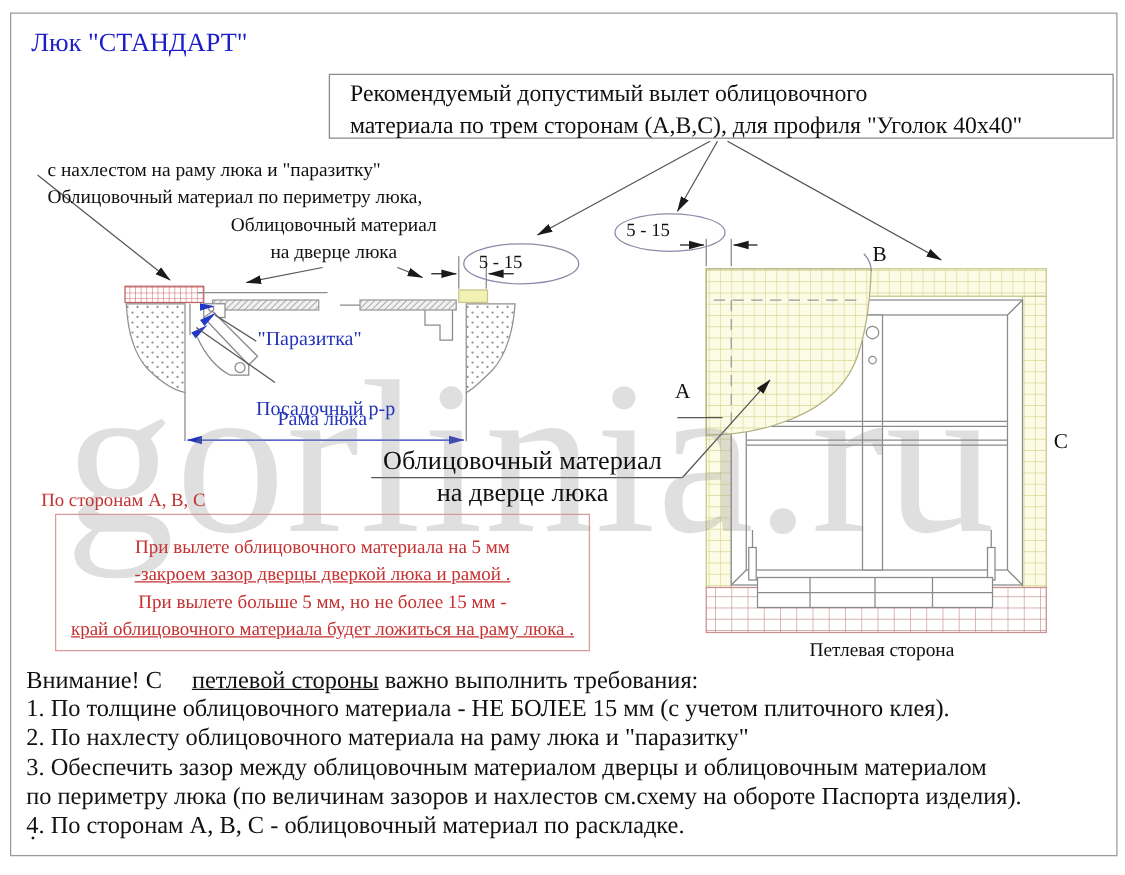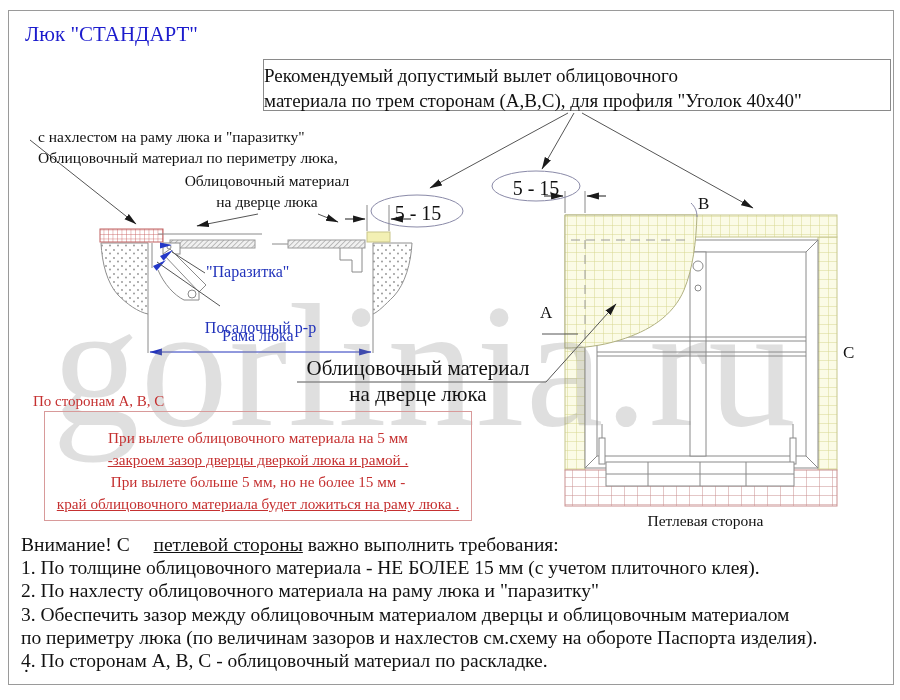--- a/index.html
+++ b/index.html
@@ -2,29 +2,29 @@
 <html><head>
 <meta charset="utf-8">
 <style>
   html,body{margin:0;padding:0;background:#fff;}
   #page{position:relative;width:900px;height:700px;background:#fff;overflow:hidden;
         font-family:"Liberation Serif","DejaVu Serif",serif;color:#111;}
   .abs{position:absolute;}
   #border-frame{left:8px;top:10px;width:884px;height:673px;border:1px solid #9a9a9a;z-index:0;}
   #title{left:25px;top:22px;font-size:21px;color:#1c1ccd;z-index:6;}
   #recommendation-box{left:263px;top:59px;width:628px;height:52px;border:1px solid #8a8a8a;
-        background:#fff;z-index:6;font-size:19px;line-height:25px;padding-top:3px;
+        background:#fff;z-index:6;font-size:19px;line-height:25px;padding-top:3px;padding-left:16px;
         box-sizing:border-box;}
   #svg-layer{left:0;top:0;z-index:1;}
   #watermark{left:52px;top:266px;font-size:175px;color:rgba(140,140,140,0.28);z-index:4;
         letter-spacing:1px;white-space:nowrap;pointer-events:none;}
   .lbl{z-index:6;font-size:15.5px;line-height:21px;}
   #perimeter-label{left:38px;top:126px;}
   #door-label-small{left:181px;top:170px;width:172px;text-align:center;font-size:15.5px;line-height:21px;}
-  .dim-oval{z-index:6;font-size:20px;width:70px;text-align:center;}
+  .dim-oval{z-index:6;font-size:15px;width:70px;text-align:left;}
   #dim-left{left:383px;top:202px;}
   #dim-right{left:501px;top:177px;}
   .blue-lbl{color:#2233bb;z-index:6;font-size:16px;}
   #parazitka-label{left:206px;top:263px;}
   #frame-label{left:222px;top:281px;margin-top:46px;}
   #mounting-label{left:198px;top:319px;width:125px;text-align:center;}
   #door-label-big{left:293px;top:355px;width:250px;text-align:center;z-index:6;font-size:21px;line-height:26px;}
   .side-letter{z-index:6;font-size:17px;}
   #side-a{left:540px;top:303px;}
   #side-b{left:698px;top:194px;}

